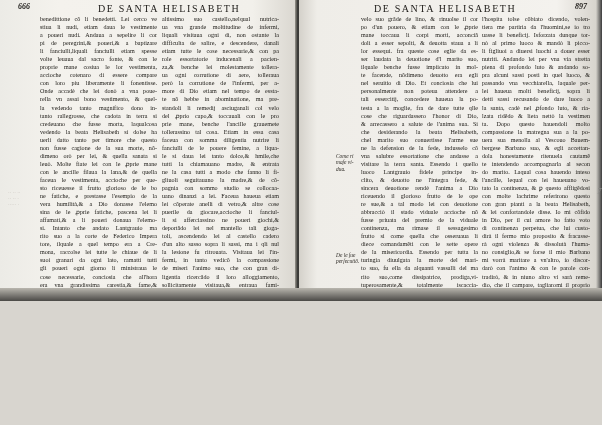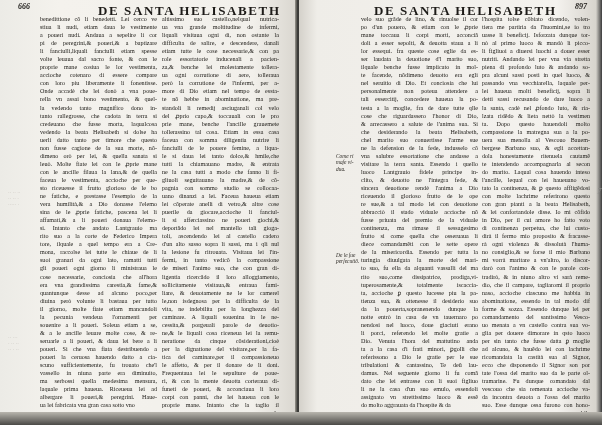--- a/index.html
+++ b/index.html
@@ -1,23 +1,23 @@
 <!DOCTYPE html>
 <html><head>
 <meta charset="utf-8">
 <style>
   html,body{margin:0;padding:0;}
   body{width:602px;height:425px;overflow:hidden;background:#d8d5cf;font-family:"Liberation Serif","DejaVu Serif",serif;}
-  .scan{position:relative;width:602px;height:425px;background:#e9e6e0;overflow:hidden;}
+  .scan{position:relative;width:602px;height:301px;background:#e9e6e0;overflow:hidden;}
   .page{position:absolute;top:0;height:412px;background:#f3f1ec;}
   .page.left{left:0;width:297px;background:linear-gradient(90deg,#ecebe6 0%,#f4f2ed 20%,#f2f0eb 85%,#d9d6cf 100%);}
   .page.right{left:299px;width:303px;background:linear-gradient(90deg,#d4d1ca 0%,#efede8 6%,#f4f2ee 85%,#d7d4cd 98%,#3a3a3a 100%);}
   .gutter{position:absolute;left:295px;top:0;width:6px;height:412px;background:linear-gradient(90deg,#9a978f,#2a2a28,#8f8c85);}
   .bottom-edge{position:absolute;left:0;bottom:0;width:602px;height:13px;background:linear-gradient(180deg,#b9b6ae,#4a4946);}
-  .header{position:absolute;top:3px;font-size:13px;letter-spacing:1.6px;color:#1d1b18;font-weight:bold;}
+  .header{position:absolute;top:3px;font-size:10px;letter-spacing:1.6px;color:#1d1b18;font-weight:normal;}
   .folio{position:absolute;top:2px;font-size:8px;font-style:italic;color:#1d1b18;font-weight:bold;}
   .col{position:absolute;font-size:6.1px;line-height:8.05px;color:#1a1814;text-align:justify;text-align-last:justify;white-space:nowrap;}
   .col .ln{display:block;text-align:justify;text-align-last:justify;overflow:hidden;}
   .col .ln.last{text-align-last:right;}
   .col .ln.short{text-align-last:left;}
   .margin-note{position:absolute;font-size:5.4px;line-height:6.4px;color:#2a2722;font-style:italic;}
   .pencil{position:absolute;font-size:9px;color:#8a8a88;font-style:italic;}
   .ghost{position:absolute;font-size:5px;line-height:6px;color:#bdbab3;}
 </style>
 </head>

